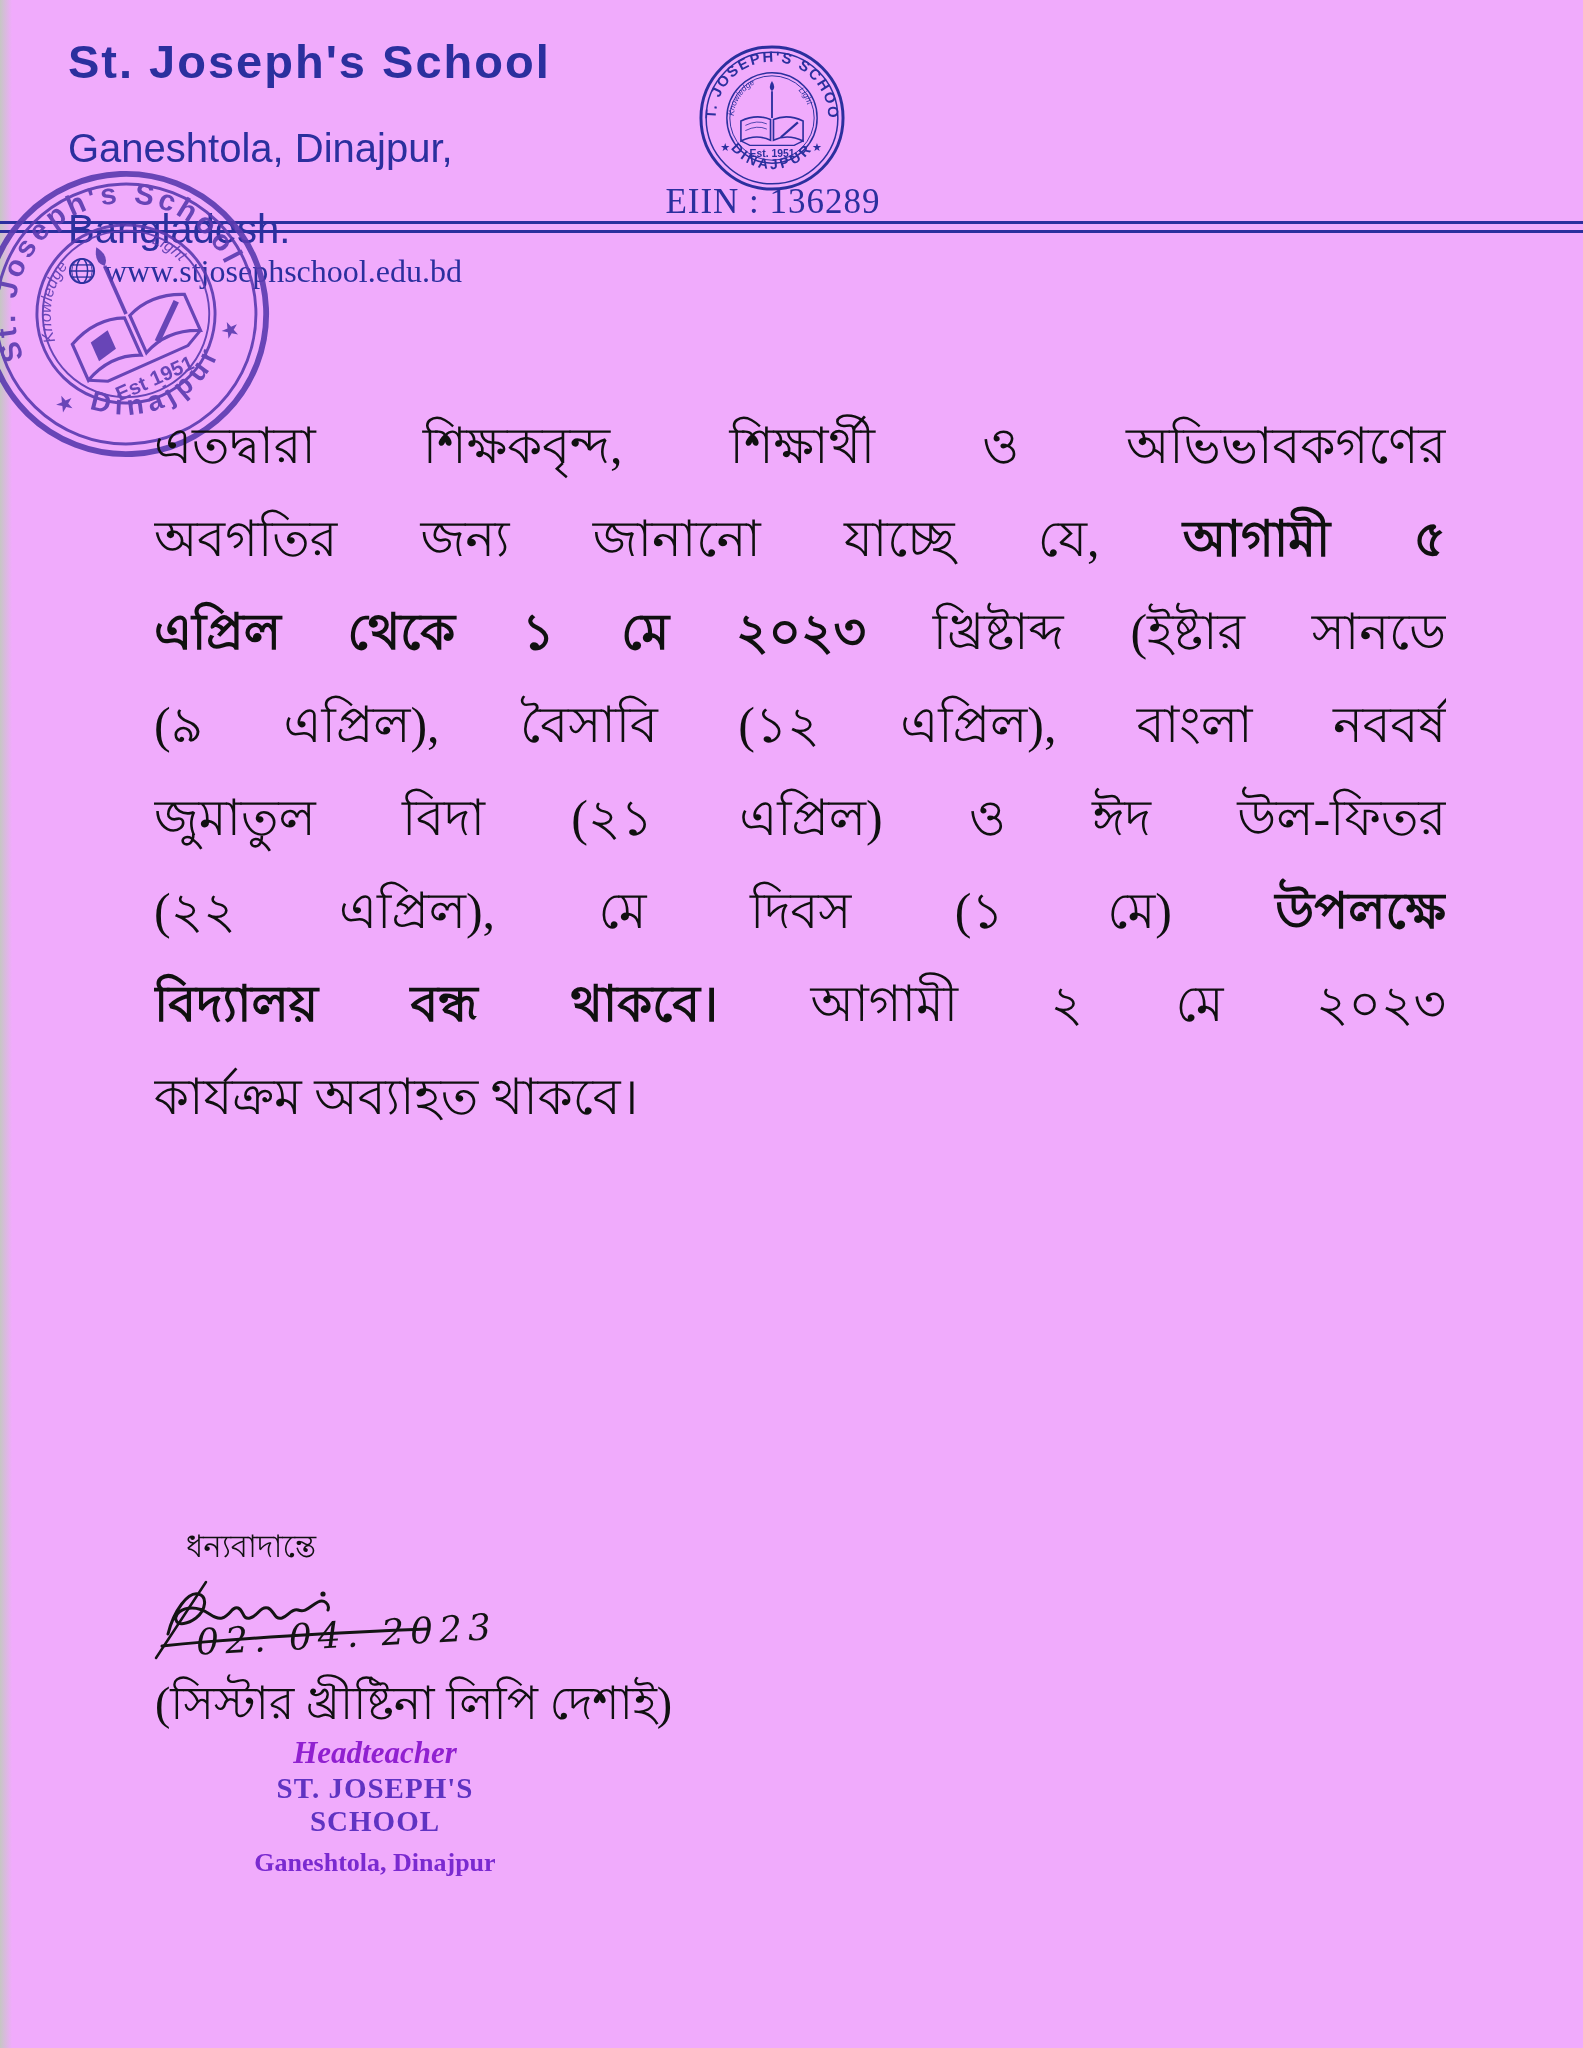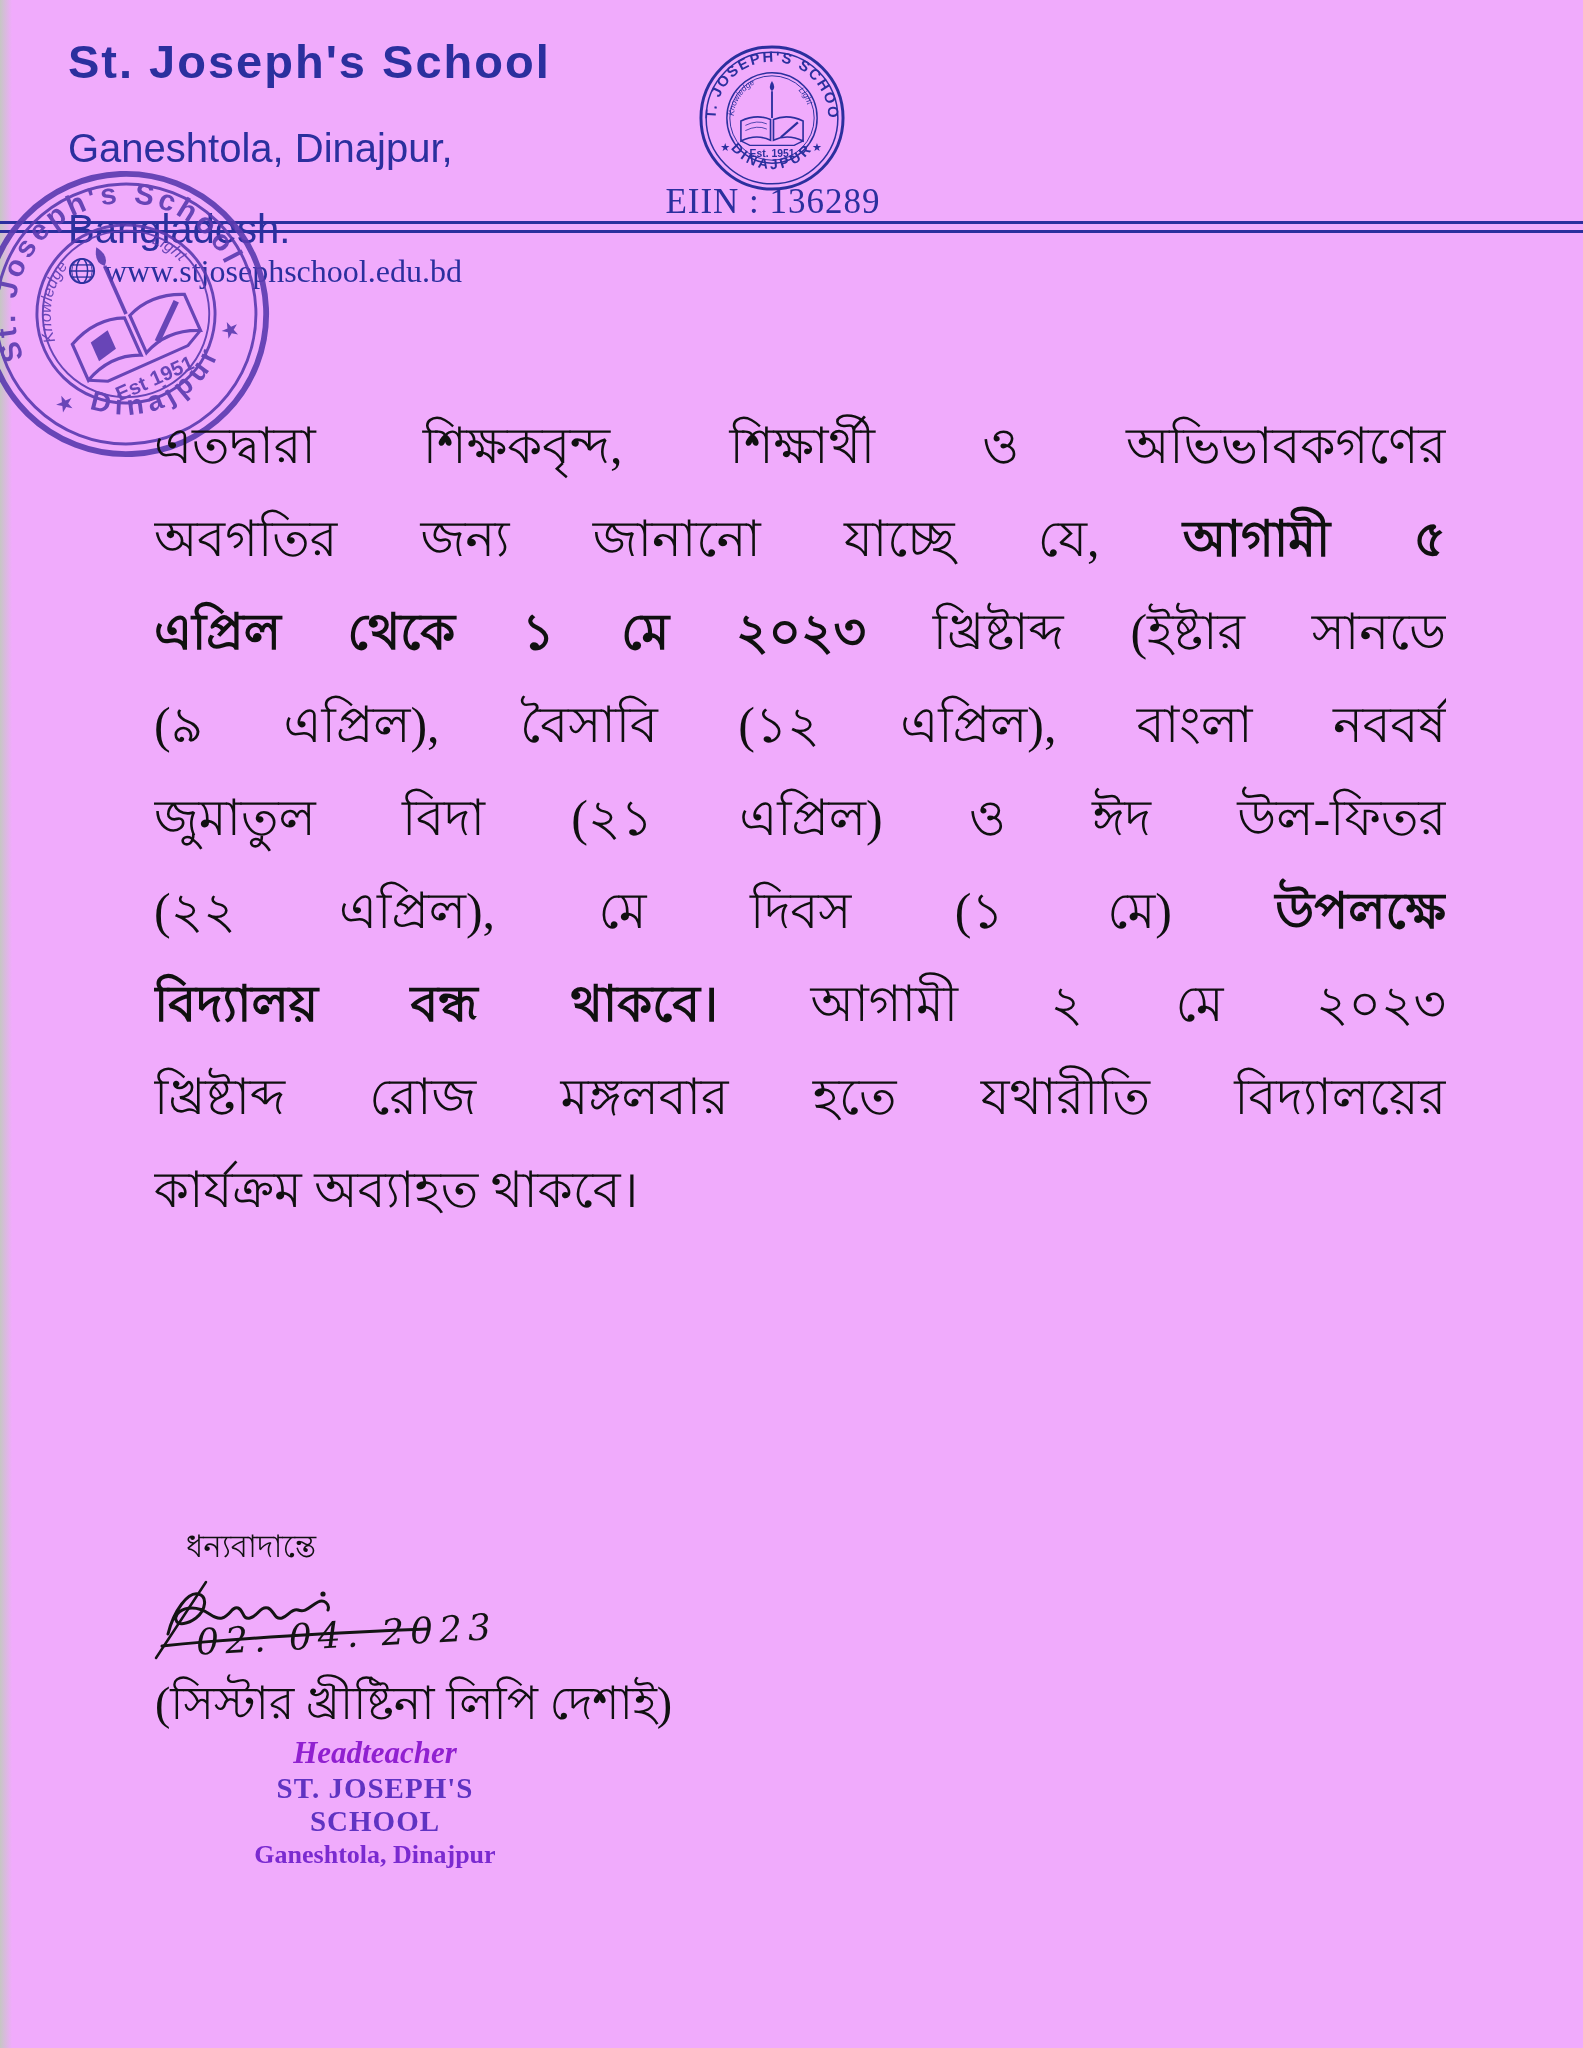--- a/index.html
+++ b/index.html
@@ -53,21 +53,21 @@
   
   .thanks{position:absolute;left:186px;top:1522px;color:#101010;font-size:31px;}
   .sig-svg{position:absolute;left:150px;top:1576px;width:300px;height:84px;}
   .sig-date{position:absolute;left:196px;top:1614px;color:#141414;
     font-size:36px;font-style:italic;letter-spacing:6px;transform:rotate(-3deg);
     font-family:"DejaVu Serif", serif;}
   .sig-name{position:absolute;left:155px;top:1668px;color:#101010;font-size:46px;}
   .sig-stamp{position:absolute;left:225px;top:1736px;width:300px;text-align:center;}
   .desig{color:#9020d0;font-size:31px;font-weight:700;font-style:italic;line-height:34px;}
   .org{color:#5f33c2;font-size:29px;font-weight:600;line-height:33px;margin-top:2px;letter-spacing:1px;}
-  .org-loc{color:#7a2ad0;font-size:26px;font-weight:700;line-height:30px;margin-top:2px;}
+  .org-loc{color:#7a2ad0;font-size:26px;font-weight:700;line-height:30px;margin-top:10px;}
 
   svg text{font-family:"Liberation Sans",sans-serif;}
 </style>
 </head>
 <body>
 
 <div id="page">
   <div class="scan-edge"></div>
 
   <div class="h-left">
@@ -174,21 +174,20 @@
 
 
   <div class="body">
     <div class="body-line"><span>এতদ্বারা শিক্ষকবৃন্দ, শিক্ষার্থী ও অভিভাবকগণের</span><span class="b"></span><span></span></div>
     <div class="body-line"><span>অবগতির জন্য জানানো যাচ্ছে যে, </span><span class="b">আগামী ৫</span><span></span></div>
     <div class="body-line"><span></span><span class="b">এপ্রিল থেকে ১ মে ২০২৩</span><span> খ্রিষ্টাব্দ (ইষ্টার সানডে</span></div>
     <div class="body-line"><span>(৯ এপ্রিল), বৈসাবি (১২ এপ্রিল), বাংলা নববর্ষ</span><span class="b"></span><span></span></div>
     <div class="body-line"><span>জুমাতুল বিদা (২১ এপ্রিল) ও ঈদ উল-ফিতর</span><span class="b"></span><span></span></div>
     <div class="body-line"><span>(২২ এপ্রিল), মে দিবস (১ মে) </span><span class="b">উপলক্ষে</span><span></span></div>
     <div class="body-line"><span></span><span class="b">বিদ্যালয় বন্ধ থাকবে।</span><span> আগামী ২ মে ২০২৩</span></div>
-    <div class="body-line"><span>খ্রিষ্টাব্দ রোজ মঙ্গলবার হতে যথারীতি বিদ্যালয়ের</span><span class="b"></span><span></span></div>
     <div class="body-line last"><span>কার্যক্রম অব্যাহত থাকবে।</span><span class="b"></span><span></span></div>
   </div>
 
   <div class="thanks">ধন্যবাদান্তে</div>
 
   <svg class="sig-svg" viewBox="0 0 300 84">
     <path d="M 6,82 L 56,6" fill="none" stroke="#141414" stroke-width="2.5" stroke-linecap="round"></path>
     <path d="M 18,58 C 24,34 38,16 48,18 C 58,20 56,34 46,42 C 38,48 28,50 26,44 C 24,38 32,32 42,32 C 58,32 62,44 72,42 C 80,40 82,30 88,32 C 94,34 92,44 100,42 C 108,40 110,30 118,32 C 124,34 124,44 132,42 C 138,40 142,32 148,34 C 156,37 160,30 168,26 C 174,23 180,28 178,34" fill="none" stroke="#141414" stroke-width="3" stroke-linecap="round"></path>
     <circle cx="173" cy="18" r="2.6" fill="#141414"></circle>
     <path d="M 12,70 C 80,63 190,56 278,53" fill="none" stroke="#141414" stroke-width="3" stroke-linecap="round"></path>

